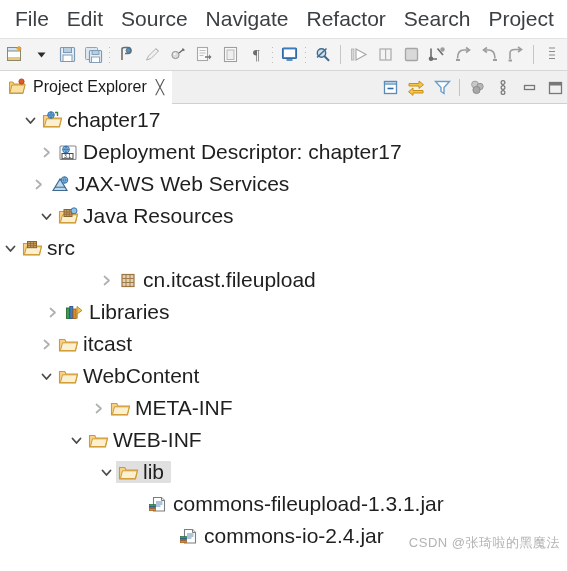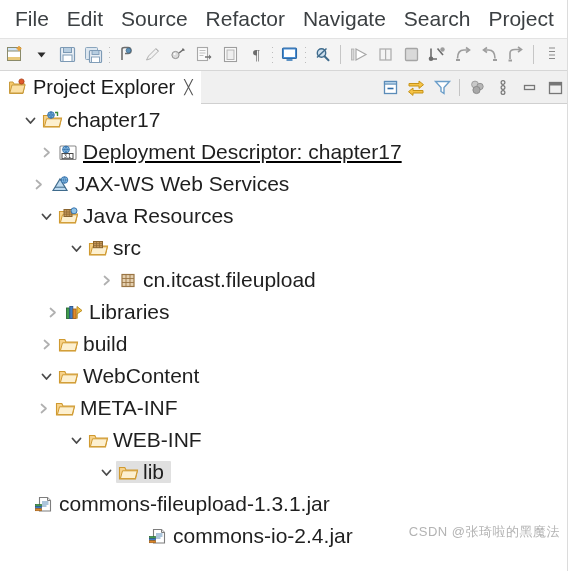--- a/index.html
+++ b/index.html
@@ -77,21 +77,21 @@
   .view-tab {
     height: 33px;
     display: flex;
     align-items: center;
     gap: 5px;
     padding: 0 8px 0 6px;
     background: #ffffff;
     box-sizing: border-box;
   }
   .view-tab-title {
-    font-size: 20px;
+    font-size: 16px;
     color: #1a1a1a;
     white-space: nowrap;
     line-height: 24px;
   }
   .view-close {
     font-size: 14px;
     color: #555;
     margin-left: 4px;
   }
   .viewbar-spacer { flex: 1 1 auto; }
@@ -144,21 +144,21 @@
     background: #e0e0e0;
     height: 22px;
     border-radius: 1px;
   }
   .sel-wrap .label { padding-right: 7px; }
 
   
   .watermark {
     position: absolute;
     right: 8px;
-    bottom: 30px;
+    bottom: 19px;
     font-size: 13px;
     color: #b3b3b3;
     letter-spacing: 0.5px;
     white-space: nowrap;
   }
   .edge-right {
     position: absolute;
     right: 0; top: 0; bottom: 0;
     width: 1px;
     background: #dcdcdc;
@@ -166,22 +166,22 @@
 </style>
 </head>
 <body>
 
 <div id="app">
 
   <div class="menubar" id="menubar">
       <div class="menu-item">File</div>
       <div class="menu-item">Edit</div>
       <div class="menu-item">Source</div>
+      <div class="menu-item">Navigate</div>
       <div class="menu-item">Refactor</div>
-      <div class="menu-item">Navigate</div>
       <div class="menu-item">Search</div>
       <div class="menu-item">Project</div>
     </div>
 
   <div class="toolbar">
 
     <div class="tb-btn">
       <svg width="19" height="19" viewBox="0 0 19 19">
         <rect x="1.5" y="2.5" width="13" height="13" fill="#ffffff" stroke="#8a8a6a" stroke-width="1"></rect>
         <rect x="1.5" y="2.5" width="13" height="3.5" fill="#cfe4f7" stroke="#8a8a6a" stroke-width="1"></rect>
@@ -431,21 +431,21 @@
           </span>
           <span class="label">chapter17</span>
         </span>
       </div>
       <div class="row" style="padding-left: 36px;">
         <span class="arrow">
           <svg width="13" height="13" viewBox="0 0 13 13">
             <path d="M4.5 2.5 L9 6.5 L4.5 10.5" fill="none" stroke="#b0b0b0" stroke-width="1.7" stroke-linecap="round" stroke-linejoin="round"></path>
           </svg>
         </span>
-        <span style="display: inline-flex; align-items: center; text-decoration: underline;">
+        <span style="display: inline-flex; align-items: center;">
           <span class="ico">
             <svg width="21" height="19" viewBox="0 0 21 19">
               <rect x="2" y="3" width="16" height="13.5" rx="1" fill="#fefefe" stroke="#8a8a8a" stroke-width="1.1"></rect>
               <circle cx="8" cy="6.5" r="3.4" fill="#8fc3e8" stroke="#2f6ba6" stroke-width="0.9"></circle>
               <path d="M4.7 6.5 h6.6 M8 3.2 a5 5 0 0 1 0 6.6 a5 5 0 0 1 0 -6.6" fill="none" stroke="#2f6ba6" stroke-width="0.7"></path>
               <rect x="4" y="10.5" width="11" height="5.2" fill="#ffffff" stroke="#4a4a4a" stroke-width="1"></rect>
               <text x="9.5" y="15" font-family="Liberation Sans, sans-serif" font-size="5" fill="#1a1a1a" text-anchor="middle">3.1</text>
             </svg>
           </span>
           <span class="label">Deployment Descriptor: chapter17</span>
@@ -481,21 +481,21 @@
               <path d="M1.5 4.5 L1.5 16 L17.5 16 L19.5 7 L8 7 L6.8 4.5 Z" fill="#f7d28a" stroke="#d09a30" stroke-width="1.1"></path>
               <path d="M4.5 7.8 L19.3 7.8 L17.2 15.6 L2.4 15.6 Z" fill="#fdf0d0" stroke="#d09a30" stroke-width="1"></path>
               <rect x="6" y="2.5" width="8" height="7" fill="#c89a5c" stroke="#8a6530" stroke-width="1"></rect>
               <path d="M6 5 h8 M6 7.2 h8 M8.7 2.5 v7 M11.3 2.5 v7" stroke="#8a6530" stroke-width="0.7"></path>
               <circle cx="16" cy="3.8" r="3" fill="#8fc3e8" stroke="#2f6ba6" stroke-width="0.9"></circle>
             </svg>
           </span>
           <span class="label">Java Resources</span>
         </span>
       </div>
-      <div class="row" style="padding-left: 66px;">
+      <div class="row" style="">
         <span class="arrow">
           <svg width="13" height="13" viewBox="0 0 13 13">
             <path d="M2.5 4.5 L6.5 9 L10.5 4.5" fill="none" stroke="#4a4a4a" stroke-width="1.8" stroke-linecap="round" stroke-linejoin="round"></path>
           </svg>
         </span>
         <span style="display: inline-flex; align-items: center;">
           <span class="ico">
             <svg width="21" height="19" viewBox="0 0 21 19">
               <path d="M1.5 4.5 L1.5 16 L17.5 16 L19.5 7 L8 7 L6.8 4.5 Z" fill="#f7d28a" stroke="#d09a30" stroke-width="1.1"></path>
               <path d="M4.5 7.8 L19.3 7.8 L17.2 15.6 L2.4 15.6 Z" fill="#fdf0d0" stroke="#d09a30" stroke-width="1"></path>
@@ -546,40 +546,40 @@
             <path d="M4.5 2.5 L9 6.5 L4.5 10.5" fill="none" stroke="#b0b0b0" stroke-width="1.7" stroke-linecap="round" stroke-linejoin="round"></path>
           </svg>
         </span>
         <span style="display: inline-flex; align-items: center;">
           <span class="ico">
             <svg width="21" height="19" viewBox="0 0 21 19">
               <path d="M1.5 4.5 L1.5 16 L17.5 16 L19.5 7 L8 7 L6.8 4.5 Z" fill="#f7d28a" stroke="#d09a30" stroke-width="1.1"></path>
               <path d="M4.5 7.8 L19.3 7.8 L17.2 15.6 L2.4 15.6 Z" fill="#fdf0d0" stroke="#d09a30" stroke-width="1"></path>
             </svg>
           </span>
-          <span class="label">build</span>
+          <span class="label">itcast</span>
         </span>
       </div>
       <div class="row" style="padding-left: 36px;">
         <span class="arrow">
           <svg width="13" height="13" viewBox="0 0 13 13">
             <path d="M2.5 4.5 L6.5 9 L10.5 4.5" fill="none" stroke="#4a4a4a" stroke-width="1.8" stroke-linecap="round" stroke-linejoin="round"></path>
           </svg>
         </span>
         <span style="display: inline-flex; align-items: center;">
           <span class="ico">
             <svg width="21" height="19" viewBox="0 0 21 19">
               <path d="M1.5 4.5 L1.5 16 L17.5 16 L19.5 7 L8 7 L6.8 4.5 Z" fill="#f7d28a" stroke="#d09a30" stroke-width="1.1"></path>
               <path d="M4.5 7.8 L19.3 7.8 L17.2 15.6 L2.4 15.6 Z" fill="#fdf0d0" stroke="#d09a30" stroke-width="1"></path>
             </svg>
           </span>
           <span class="label">WebContent</span>
         </span>
       </div>
-      <div class="row" style="padding-left: 33px;">
+      <div class="row" style="padding-left: 88px;">
         <span class="arrow">
           <svg width="13" height="13" viewBox="0 0 13 13">
             <path d="M4.5 2.5 L9 6.5 L4.5 10.5" fill="none" stroke="#b0b0b0" stroke-width="1.7" stroke-linecap="round" stroke-linejoin="round"></path>
           </svg>
         </span>
         <span style="display: inline-flex; align-items: center;">
           <span class="ico">
             <svg width="21" height="19" viewBox="0 0 21 19">
               <path d="M1.5 4.5 L1.5 16 L17.5 16 L19.5 7 L8 7 L6.8 4.5 Z" fill="#f7d28a" stroke="#d09a30" stroke-width="1.1"></path>
               <path d="M4.5 7.8 L19.3 7.8 L17.2 15.6 L2.4 15.6 Z" fill="#fdf0d0" stroke="#d09a30" stroke-width="1"></path>
@@ -613,37 +613,37 @@
         <span class="sel-wrap" style="display: inline-flex; align-items: center;">
           <span class="ico">
             <svg width="21" height="19" viewBox="0 0 21 19">
               <path d="M1.5 4.5 L1.5 16 L17.5 16 L19.5 7 L8 7 L6.8 4.5 Z" fill="#f7d28a" stroke="#d09a30" stroke-width="1.1"></path>
               <path d="M4.5 7.8 L19.3 7.8 L17.2 15.6 L2.4 15.6 Z" fill="#fdf0d0" stroke="#d09a30" stroke-width="1"></path>
             </svg>
           </span>
           <span class="label">lib</span>
         </span>
       </div>
-      <div class="row" style=" gap: 12px;">
+      <div class="row" style="padding-left: 126px;">
         <span class="arrow"></span>
         <span style="display: inline-flex; align-items: center;">
           <span class="ico">
             <svg width="21" height="19" viewBox="0 0 21 19">
               <path d="M5.5 2.5 L13.5 2.5 L16.5 5.5 L16.5 16 L5.5 16 Z" fill="#ffffff" stroke="#7d7d7d" stroke-width="1.1"></path>
               <path d="M13.5 2.5 L13.5 5.5 L16.5 5.5" fill="#e8e8e8" stroke="#7d7d7d" stroke-width="1"></path>
               <path d="M8 7 h6.5 M8 9 h6.5 M8 11 h4.5" stroke="#5b8cb8" stroke-width="1"></path>
               <rect x="1.5" y="9.5" width="6" height="2" fill="#3f9b4d" stroke="#2a6b34" stroke-width="0.7"></rect>
               <rect x="1.5" y="11.6" width="6" height="2" fill="#3f7cc4" stroke="#2a548c" stroke-width="0.7"></rect>
               <rect x="1.5" y="13.7" width="6" height="2" fill="#e08a2a" stroke="#a45f14" stroke-width="0.7"></rect>
             </svg>
           </span>
           <span class="label">commons-fileupload-1.3.1.jar</span>
         </span>
       </div>
-      <div class="row" style="padding-left: 126px;">
+      <div class="row" style="padding-left: 126px; gap: 31px;">
         <span class="arrow"></span>
         <span style="display: inline-flex; align-items: center;">
           <span class="ico">
             <svg width="21" height="19" viewBox="0 0 21 19">
               <path d="M5.5 2.5 L13.5 2.5 L16.5 5.5 L16.5 16 L5.5 16 Z" fill="#ffffff" stroke="#7d7d7d" stroke-width="1.1"></path>
               <path d="M13.5 2.5 L13.5 5.5 L16.5 5.5" fill="#e8e8e8" stroke="#7d7d7d" stroke-width="1"></path>
               <path d="M8 7 h6.5 M8 9 h6.5 M8 11 h4.5" stroke="#5b8cb8" stroke-width="1"></path>
               <rect x="1.5" y="9.5" width="6" height="2" fill="#3f9b4d" stroke="#2a6b34" stroke-width="0.7"></rect>
               <rect x="1.5" y="11.6" width="6" height="2" fill="#3f7cc4" stroke="#2a548c" stroke-width="0.7"></rect>
               <rect x="1.5" y="13.7" width="6" height="2" fill="#e08a2a" stroke="#a45f14" stroke-width="0.7"></rect>

